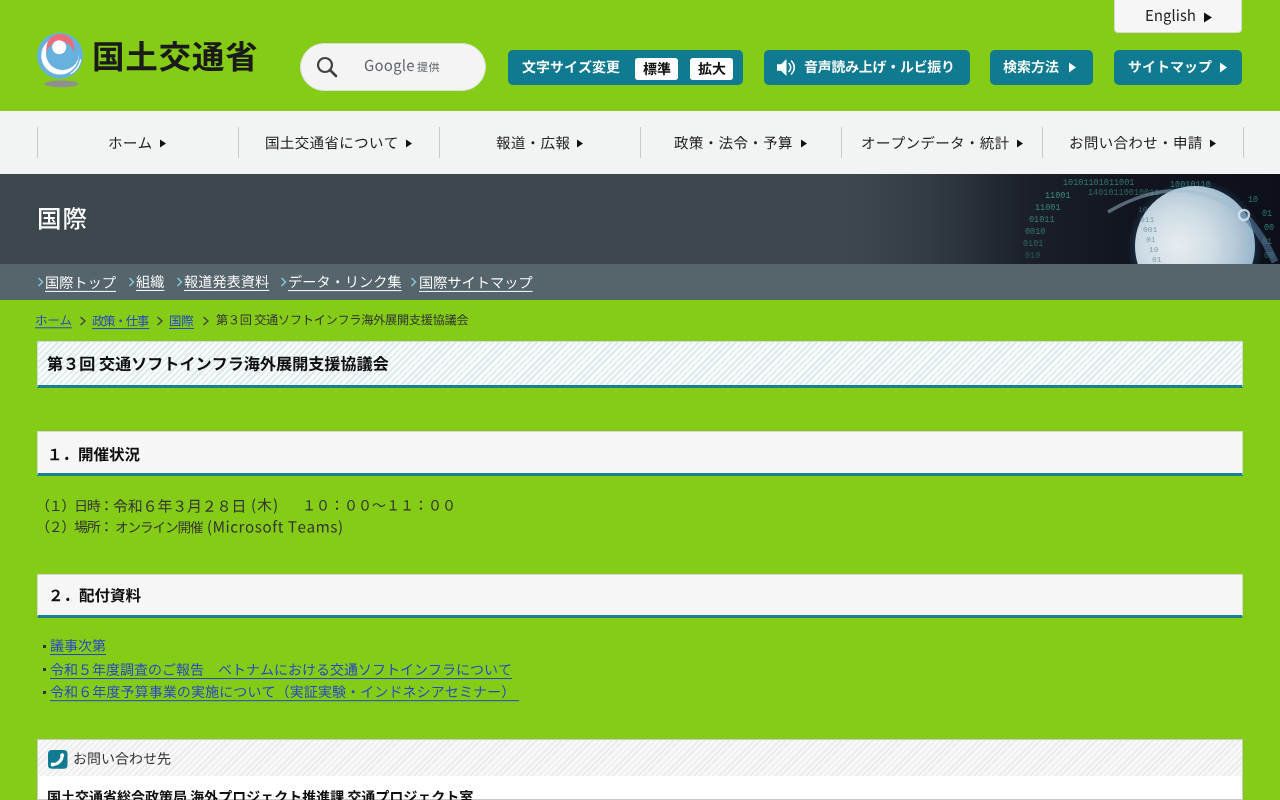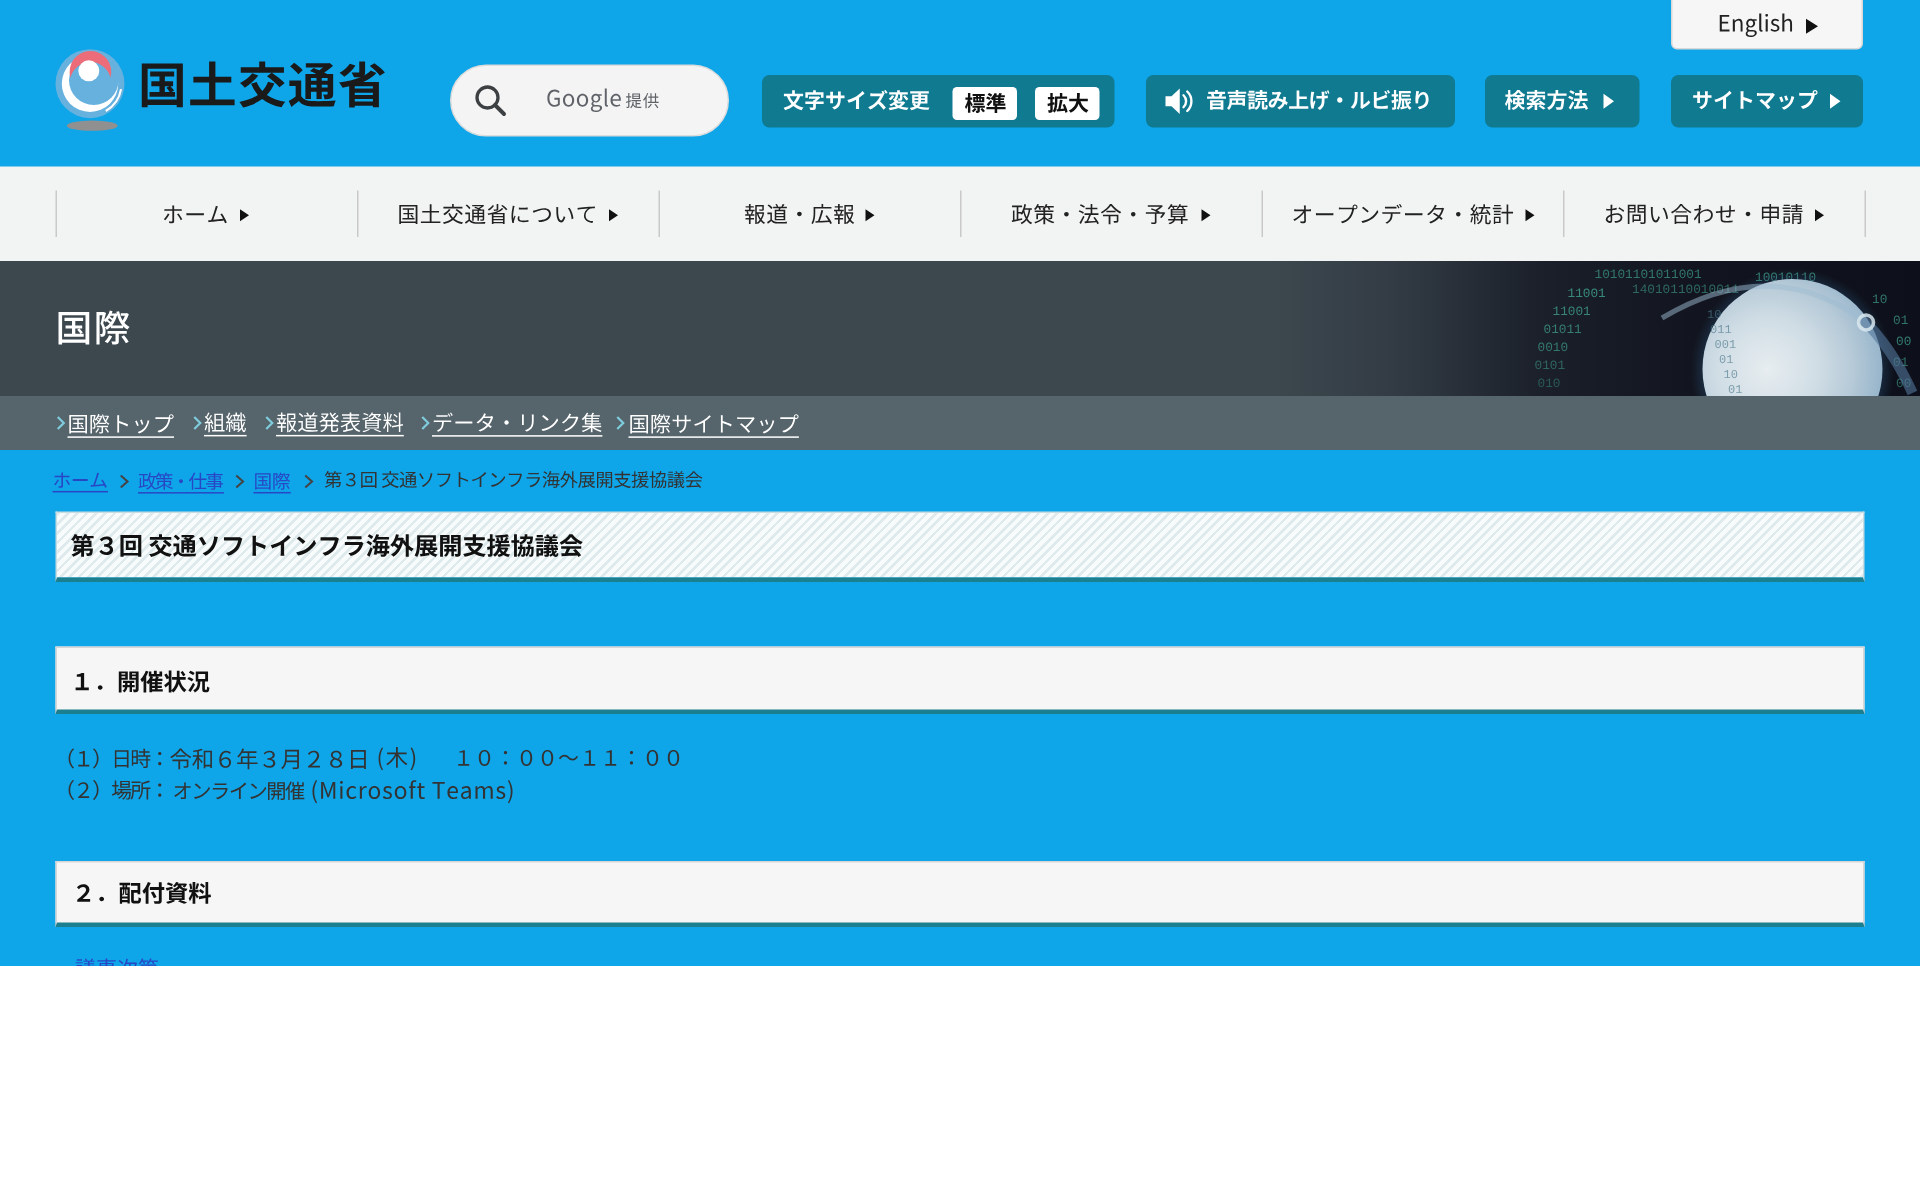--- a/index.html
+++ b/index.html
@@ -1,16 +1,16 @@
 <!DOCTYPE html>
 <html><head><meta charset="utf-8"><title>MLIT</title>
 <style>
 html,body{margin:0;padding:0;background:#fff}
 body{font-family:"Liberation Sans",sans-serif}
-#stage{position:relative;width:1280px;height:644px;overflow:hidden;background:#0ea5e9}
+#stage{position:relative;width:1280px;height:800px;overflow:hidden;background:#84cc16}
 </style></head>
 <body>
 <div id="stage">
 <div style="position:absolute;left:1114px;top:-6px;width:128px;height:39px;background:#f6f6f6;border:1px solid #d8d8d8;border-radius:0 0 4px 4px;box-sizing:border-box"></div>
 <svg style="position:absolute;left:1144.5px;top:8.2px;overflow:visible" width="59" height="18">
       <g transform="translate(0,12.94)">
         <path d="M1.5 0H8V-1.2H2.9V-5.2H7.1V-6.4H2.9V-9.8H7.8V-11H1.5Z M10.2 0H11.6V-5.9C12.4 -6.7 13 -7.2 13.8 -7.2C14.9 -7.2 15.4 -6.5 15.4 -5V0H16.7V-5.2C16.7 -7.2 15.9 -8.4 14.2 -8.4C13.1 -8.4 12.3 -7.7 11.5 -7H11.5L11.3 -8.1H10.2Z M22.1 3.8C24.6 3.8 26.2 2.4 26.2 0.9C26.2 -0.4 25.3 -1 23.4 -1H21.8C20.7 -1 20.4 -1.4 20.4 -1.9C20.4 -2.3 20.6 -2.6 20.9 -2.9C21.3 -2.7 21.7 -2.6 22.1 -2.6C23.8 -2.6 25.1 -3.7 25.1 -5.4C25.1 -6.1 24.8 -6.7 24.4 -7.1H26.1V-8.1H23.2C23 -8.3 22.6 -8.4 22.1 -8.4C20.5 -8.4 19.1 -7.2 19.1 -5.4C19.1 -4.5 19.6 -3.7 20.1 -3.3V-3.2C19.7 -2.9 19.2 -2.4 19.2 -1.7C19.2 -1 19.5 -0.6 19.9 -0.3V-0.3C19.2 0.2 18.8 0.9 18.8 1.6C18.8 3 20.1 3.8 22.1 3.8ZM22.1 -3.5C21.2 -3.5 20.4 -4.3 20.4 -5.4C20.4 -6.6 21.1 -7.3 22.1 -7.3C23.1 -7.3 23.8 -6.6 23.8 -5.4C23.8 -4.3 23 -3.5 22.1 -3.5ZM22.3 2.8C20.8 2.8 19.9 2.2 19.9 1.4C19.9 0.9 20.2 0.4 20.8 0C21.1 0.1 21.5 0.1 21.8 0.1H23.2C24.3 0.1 24.9 0.4 24.9 1.2C24.9 2 23.9 2.8 22.3 2.8Z M29.3 0.2C29.6 0.2 29.9 0.1 30.1 0.1L29.9 -1C29.7 -0.9 29.7 -0.9 29.6 -0.9C29.4 -0.9 29.2 -1.1 29.2 -1.5V-11.9H27.8V-1.6C27.8 -0.5 28.2 0.2 29.3 0.2Z M32.1 0H33.5V-8.1H32.1ZM32.8 -9.8C33.3 -9.8 33.7 -10.2 33.7 -10.7C33.7 -11.3 33.3 -11.6 32.8 -11.6C32.2 -11.6 31.9 -11.3 31.9 -10.7C31.9 -10.2 32.2 -9.8 32.8 -9.8Z M38.3 0.2C40.3 0.2 41.3 -0.9 41.3 -2.2C41.3 -3.8 40 -4.2 38.8 -4.7C37.9 -5 37.1 -5.3 37.1 -6.1C37.1 -6.8 37.5 -7.3 38.6 -7.3C39.3 -7.3 39.9 -7 40.4 -6.6L41.1 -7.4C40.5 -7.9 39.6 -8.4 38.6 -8.4C36.8 -8.4 35.8 -7.3 35.8 -6C35.8 -4.6 37 -4.1 38.1 -3.7C39 -3.4 40 -3 40 -2.1C40 -1.4 39.5 -0.9 38.4 -0.9C37.4 -0.9 36.7 -1.3 36 -1.8L35.3 -0.9C36.1 -0.3 37.2 0.2 38.3 0.2Z M43.2 0H44.6V-5.9C45.4 -6.7 46 -7.2 46.8 -7.2C47.9 -7.2 48.4 -6.5 48.4 -5V0H49.7V-5.2C49.7 -7.2 49 -8.4 47.2 -8.4C46.1 -8.4 45.3 -7.7 44.5 -7L44.6 -8.7V-11.9H43.2Z" fill="#222"></path>
       </g>
     </svg>
 <svg style="position:absolute;left:1203px;top:12px" width="10" height="11">

